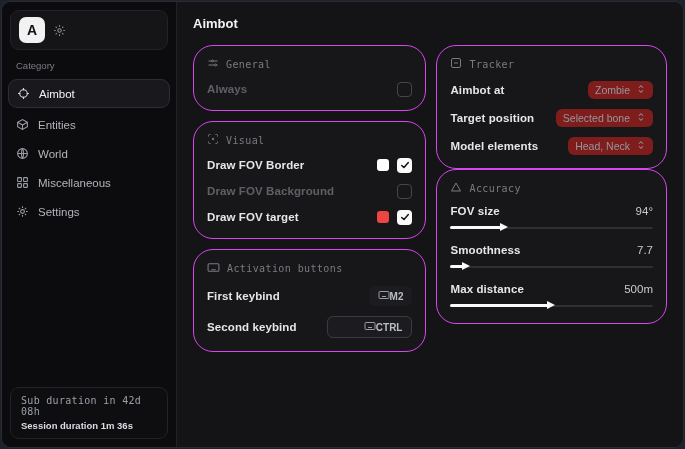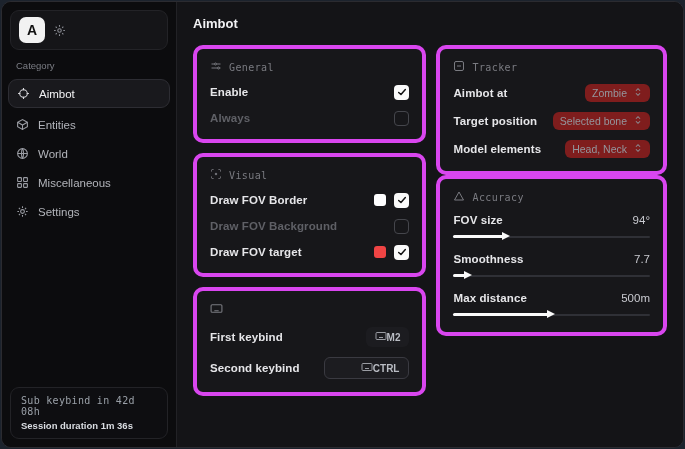--- a/index.html
+++ b/index.html
@@ -38,21 +38,21 @@
     border:1px solid #232327; border-radius:9px; padding:7px 10px; background:#0e0e11;
   }
   .side-footer .l1 { font-family:"DejaVu Sans Mono", monospace; font-size:10px; color:#9aa0a8; letter-spacing:0.3px; }
   .side-footer .l2 { font-size:9.5px; color:#dadde2; font-weight:bold; margin-top:3px; }
   
   .main { flex:1; background:#141417; padding:14px 16px; overflow:hidden; }
   .page-title { color:#f2f2f4; font-size:13px; font-weight:bold; margin-bottom:14px; }
   .columns { display:flex; gap:10px; align-items:flex-start; }
   .col-left { width:238px; display:flex; flex-direction:column; gap:10px; }
   .col-right { width:235px; display:flex; flex-direction:column; gap:0; }
-  .card { background:#17171a; border:4px solid #d946ef; border-radius:10px; padding:11px 13px 13px; }
+  .card { background:#17171a; border:1px solid #d946ef; border-radius:20px; padding:11px 13px 13px; }
   .card-head { display:flex; align-items:center; gap:7px; color:#7a7b81;
     font-family:"DejaVu Sans Mono", monospace; font-size:10px; letter-spacing:0.4px; margin-bottom:4px; }
   .card-head svg { color:#7a7b81; }
   .row { display:flex; align-items:center; justify-content:space-between; margin-top:10px; min-height:16px; }
   .row-label { color:#e6e6e9; font-size:11.5px; font-weight:bold; letter-spacing:0.1px; }
   .row-label.dim { color:#5f6066; }
   .controls { display:flex; align-items:center; gap:8px; }
   
   .checkbox { width:15px; height:15px; border-radius:4px; display:flex; align-items:center; justify-content:center; }
   .checkbox.checked { background:#fafafa; }
@@ -144,21 +144,21 @@
           <svg width="13" height="13" viewBox="0 0 24 24" fill="none" stroke="currentColor" stroke-width="2">
               <circle cx="12" cy="12" r="3.5"></circle>
               <path d="M12 2.5v3M12 18.5v3M2.5 12h3M18.5 12h3M5.3 5.3l2.1 2.1M16.6 16.6l2.1 2.1M18.7 5.3l-2.1 2.1M7.4 16.6l-2.1 2.1"></path>
             </svg>
         </span>
         <span>Settings</span>
       </div>
     </div>
 
     <div class="side-footer">
-      <div class="l1">Sub keybind in 42d 08h</div>
+      <div class="l1">Sub duration in 42d 08h</div>
       <div class="l2">Session duration 1m 36s</div>
     </div>
   </div>
 
   <div class="main">
     <div class="page-title">Aimbot</div>
 
     <div class="columns">
 
       <div class="col-left">
@@ -166,28 +166,20 @@
         <div class="card">
           <div class="card-head">
             <span>
               <svg width="12" height="12" viewBox="0 0 24 24" fill="none" stroke="currentColor" stroke-width="2">
                   <path d="M3 8h6M13 8h8M3 16h12M19 16h2"></path>
                   <circle cx="11" cy="8" r="2"></circle>
                   <circle cx="17" cy="16" r="2"></circle>
                 </svg>
             </span>
             <span>General</span>
-          </div>
-          <div class="row">
-            <span class="row-label">Enable</span>
-            <span class="checkbox checked">
-              <svg width="10" height="10" viewBox="0 0 24 24" fill="none" stroke="#111" stroke-width="3.5" stroke-linecap="round" stroke-linejoin="round">
-                  <polyline points="4,13 9.5,18 20,6"></polyline>
-                </svg>
-            </span>
           </div>
           <div class="row">
             <span class="row-label dim">Always</span>
             <span class="checkbox unchecked"></span>
           </div>
         </div>
 
         <div class="card">
           <div class="card-head">
             <span>
@@ -227,20 +219,21 @@
         </div>
 
         <div class="card">
           <div class="card-head">
             <span>
               <svg width="13" height="13" viewBox="0 0 24 24" fill="none" stroke="currentColor" stroke-width="2">
                   <rect x="2" y="5" width="20" height="14" rx="2"></rect>
                   <path d="M6 9h.01M10 9h.01M14 9h.01M18 9h.01M6 13h.01M18 13h.01M8 16h8"></path>
                 </svg>
             </span>
+            <span>Activation buttons</span>
           </div>
           <div class="row">
             <span class="row-label">First keybind</span>
             <span class="key-pill">
               <span>
                 <svg width="12" height="12" viewBox="0 0 24 24" fill="none" stroke="currentColor" stroke-width="2">
                     <rect x="2" y="5" width="20" height="14" rx="2"></rect>
                     <path d="M6 9h.01M12 9h.01M18 9h.01M8 15h8"></path>
                   </svg>
               </span>

